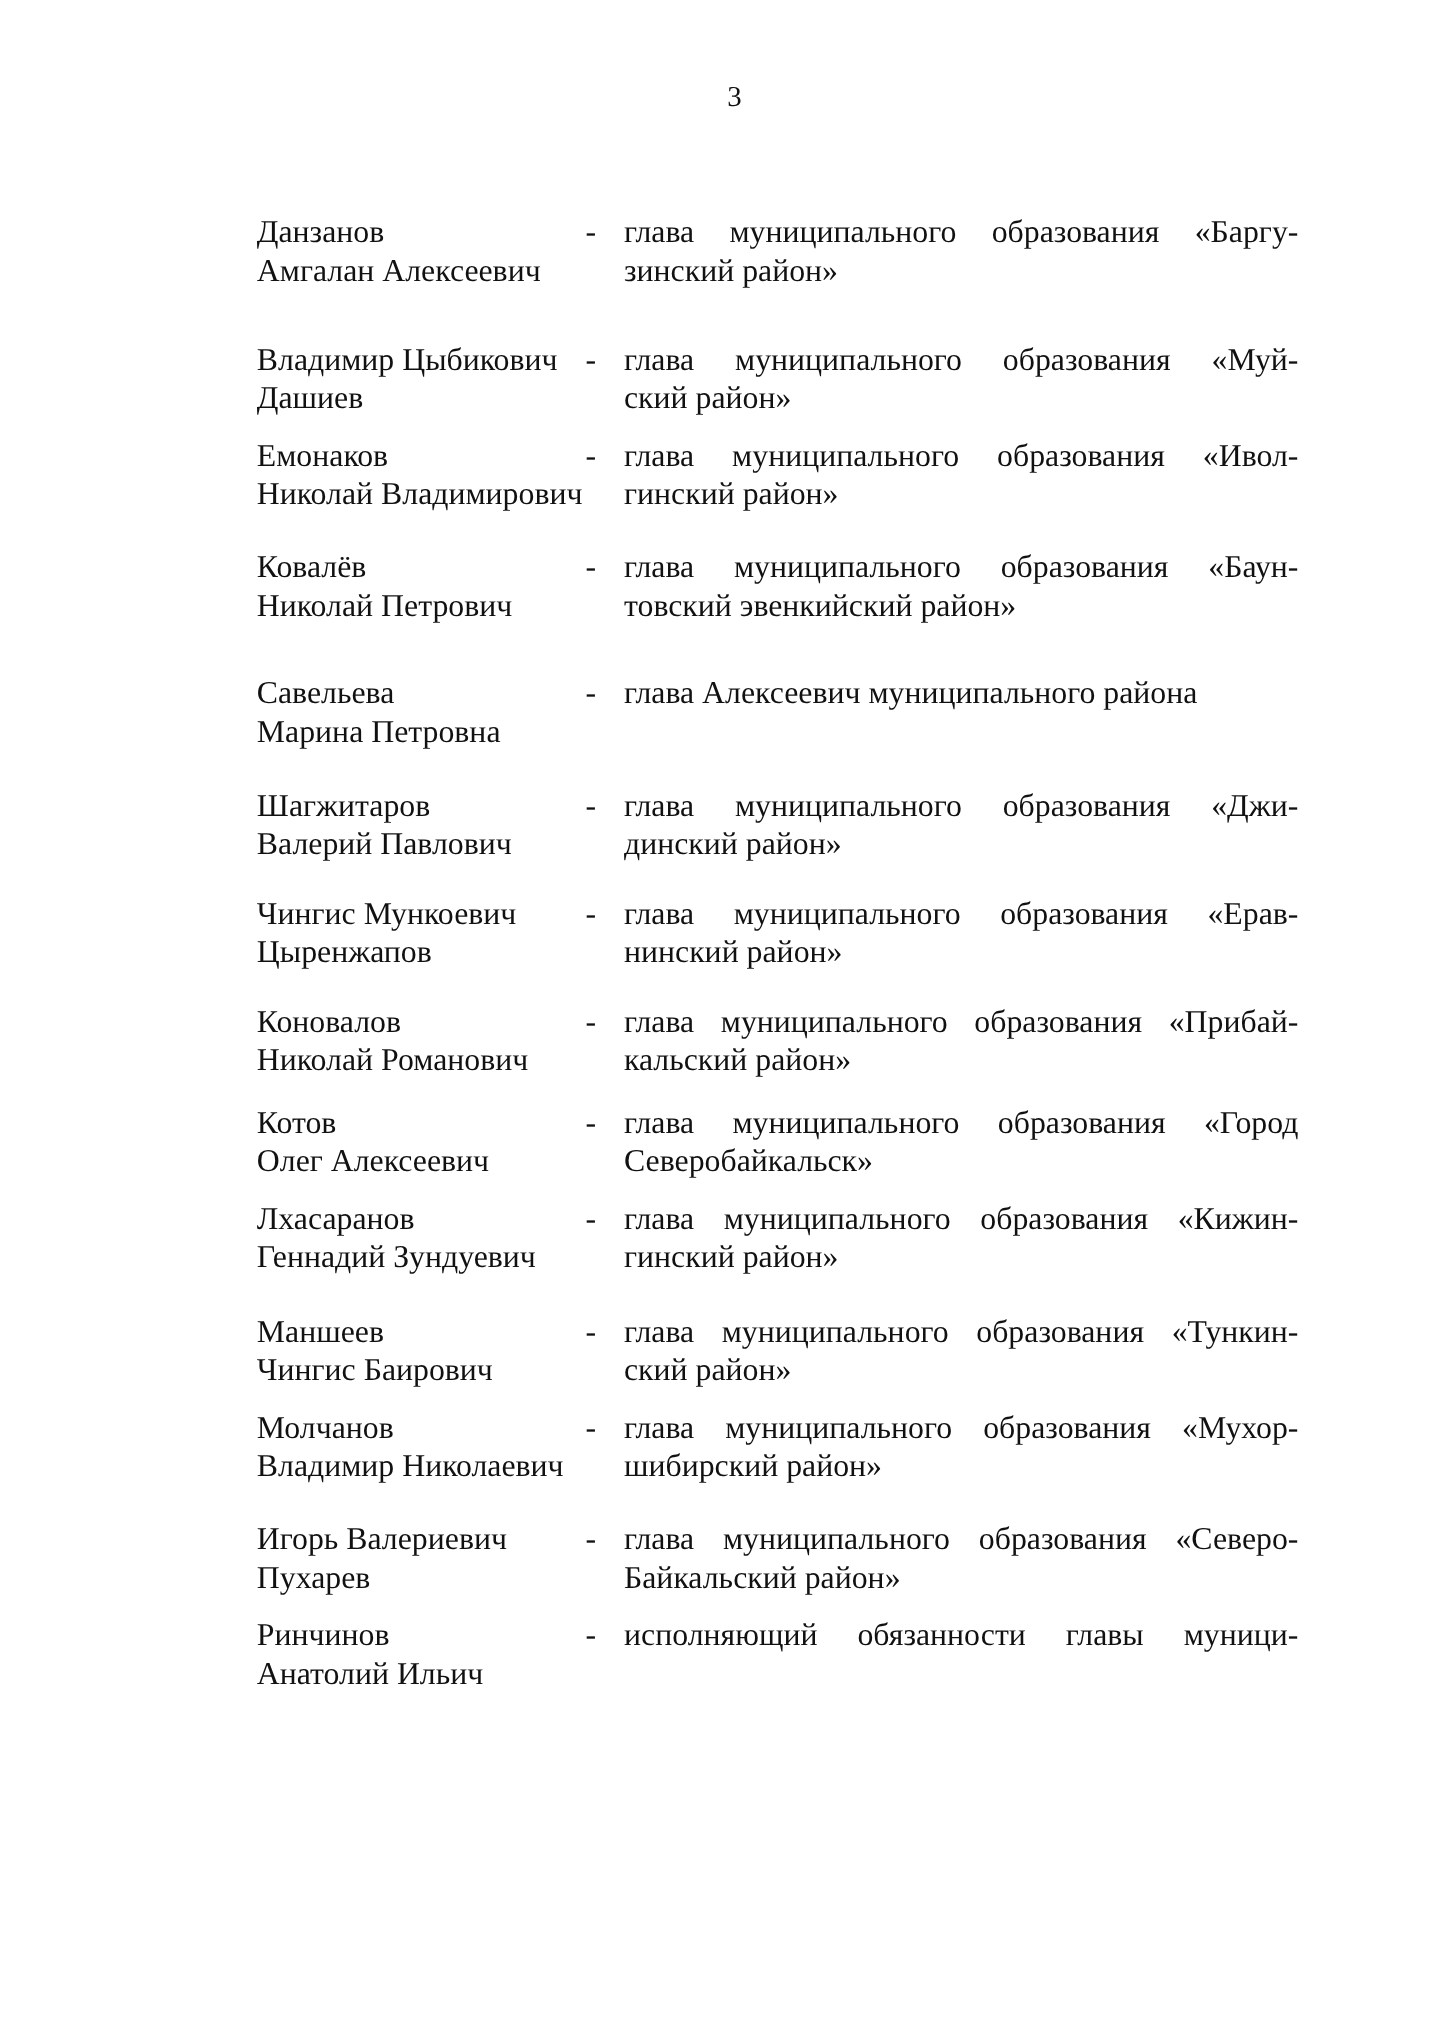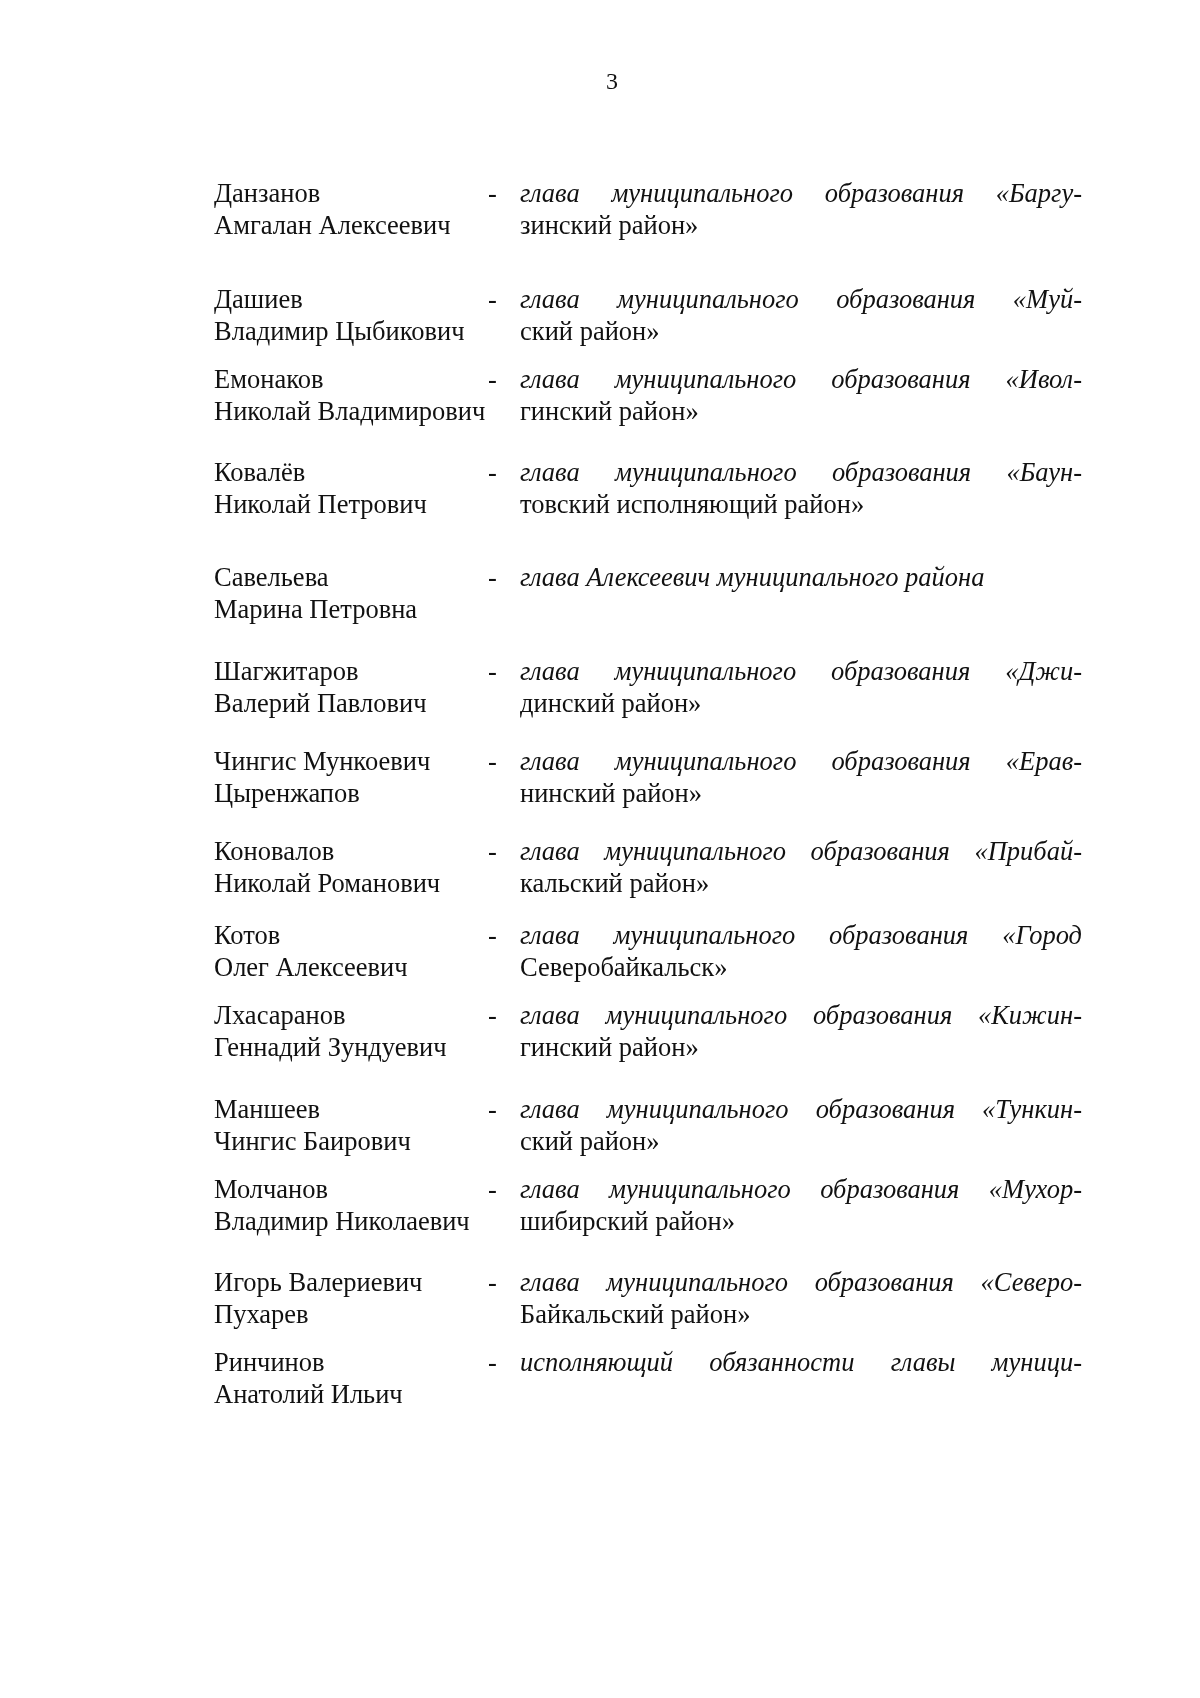--- a/index.html
+++ b/index.html
@@ -5,21 +5,21 @@
   html, body { margin: 0; padding: 0; background: #ffffff; }
   body { width: 1200px; height: 1698px; position: relative; overflow: hidden;
          font-family: "Liberation Serif", "DejaVu Serif", serif; color: #111; }
   .page-num { position: absolute; top: 68px; left: 0; width: 1224px; text-align: center; font-size: 24px; }
   .entry { position: absolute; left: 166px; width: 916px; font-size: 26.5px; line-height: 32px; }
   .name { position: absolute; left: 0; top: 0; width: 300px; }
   .name span { display: block; white-space: nowrap; margin-left: 48px; }
   .dash { position: absolute; left: 322px; top: 0; }
   .role { position: absolute; left: 354px; top: 0; width: 562px; text-align: justify; }
   .role span { display: block; }
-  .role .l1 { text-align: justify; text-align-last: justify; font-style: italic; }
+  .role .l1 { text-align: justify; text-align-last: justify; }
   .role .l1.nojust { text-align-last: left; }
 </style>
 </head>
 <body>
 
 <div class="page-num">3</div>
 
 <div id="list">
     <div class="entry" style="top: 177px;">
       <div class="name">
@@ -27,22 +27,22 @@
         <span>Амгалан Алексеевич</span>
       </div>
       <div class="dash">-</div>
       <div class="role">
         <span class="l1">глава муниципального образования «Баргу-</span>
         <span>зинский район»</span>
       </div>
     </div>
     <div class="entry" style="top: 283px;">
       <div class="name">
+        <span>Владимир Цыбикович</span>
         <span>Дашиев</span>
-        <span>Владимир Цыбикович</span>
       </div>
       <div class="dash">-</div>
       <div class="role">
         <span class="l1">глава муниципального образования «Муй-</span>
         <span>ский район»</span>
       </div>
     </div>
     <div class="entry" style="top: 363px;">
       <div class="name">
         <span>Емонаков</span>
@@ -55,21 +55,21 @@
       </div>
     </div>
     <div class="entry" style="top: 456px;">
       <div class="name">
         <span>Ковалёв</span>
         <span>Николай Петрович</span>
       </div>
       <div class="dash">-</div>
       <div class="role">
         <span class="l1">глава муниципального образования «Баун-</span>
-        <span>товский исполняющий район»</span>
+        <span>товский эвенкийский район»</span>
       </div>
     </div>
     <div class="entry" style="top: 561px;">
       <div class="name">
         <span>Савельева</span>
         <span>Марина Петровна</span>
       </div>
       <div class="dash">-</div>
       <div class="role">
         <span class="l1 nojust">глава Алексеевич муниципального района</span>

